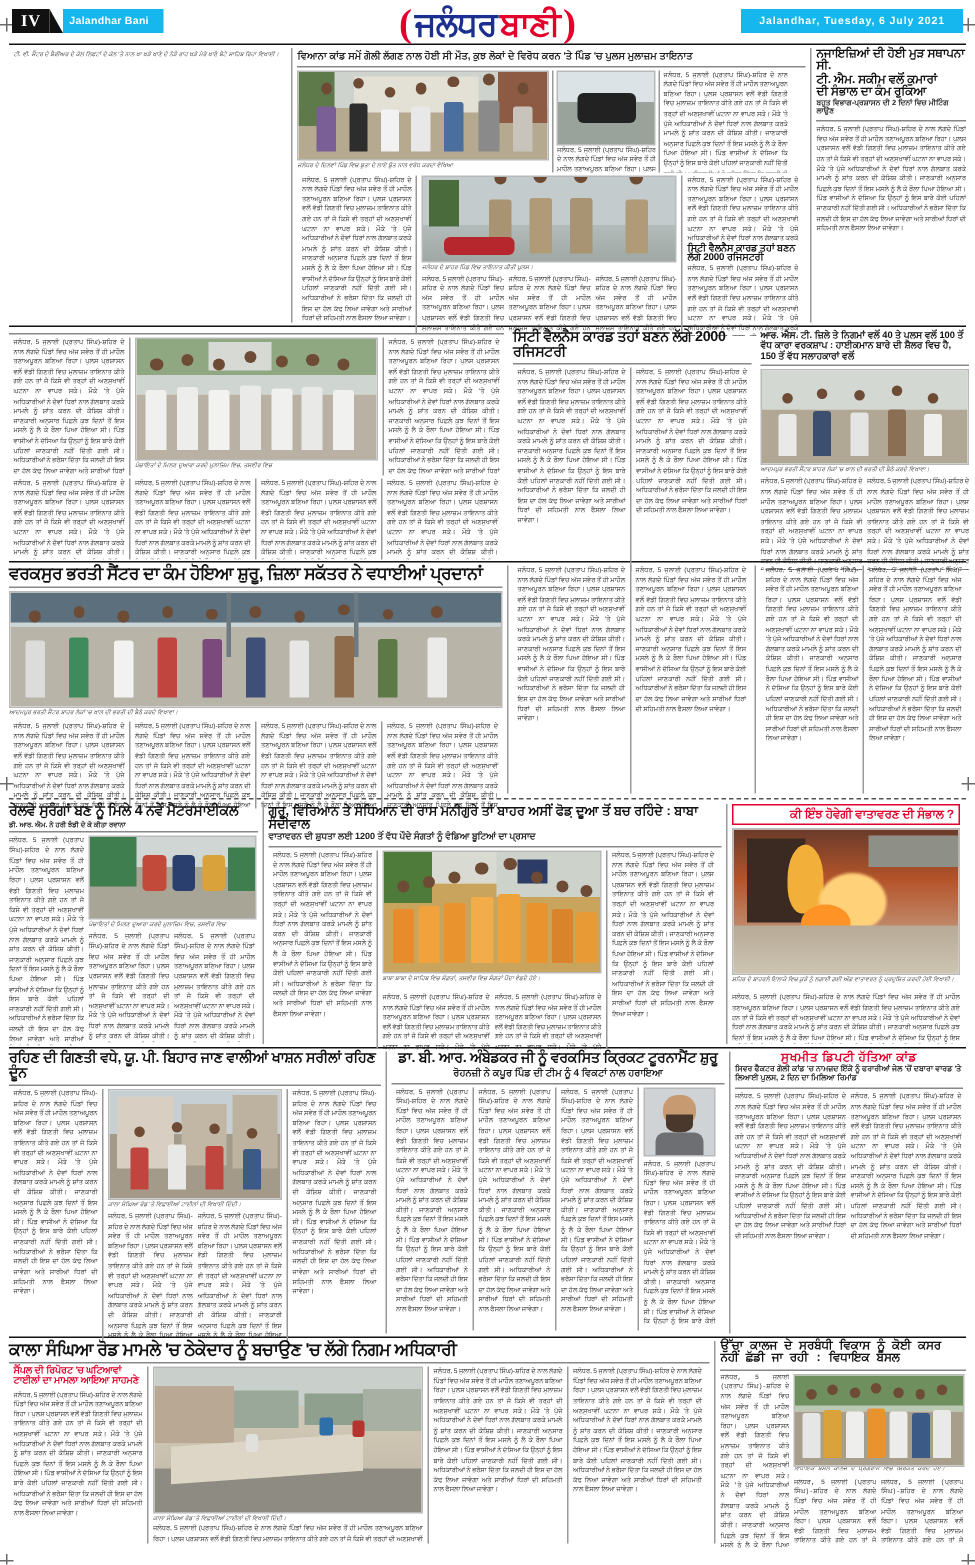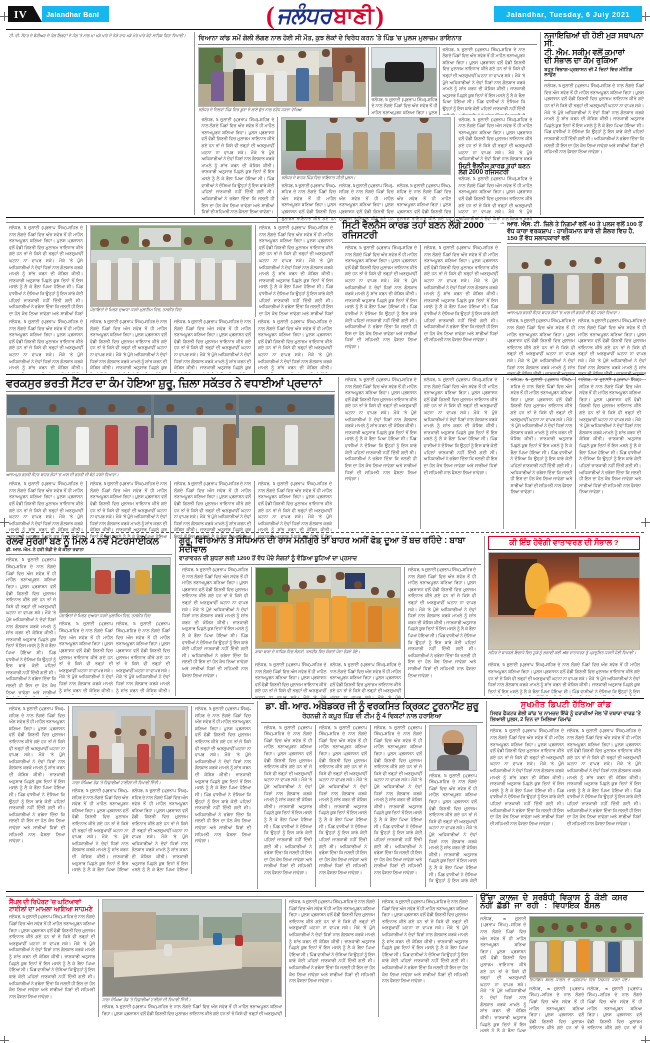--- a/index.html
+++ b/index.html
@@ -18,21 +18,21 @@
   .mh-iv{background:#111;color:#fff;font-weight:bold;font-size:11px;letter-spacing:.5px;
          padding:0 6px;display:flex;align-items:center;font-family:"Liberation Serif",serif;}
   .mh-slash{width:0;height:0;border-left:9px solid #111;border-top:16px solid transparent;}
   .mh-band{background:#16b7ef;color:#fff;font-size:7px;display:flex;align-items:center;
            padding:0 10px 0 4px;font-weight:bold;letter-spacing:.2px;}
   .mh-right{position:absolute;right:2px;top:0;height:16px;background:#16b7ef;color:#fff;
             font-size:7px;font-weight:bold;display:flex;align-items:center;padding:0 12px;letter-spacing:.6px;}
   .mh-title{position:absolute;left:50%;top:-3px;transform:translateX(-50%);
             display:flex;align-items:center;gap:2px;white-space:nowrap;}
   .mh-paren{color:#e4002b;font-size:26px;font-weight:bold;font-family:"Liberation Serif",serif;line-height:1;}
-  .mh-t1{color:#1b2f8f;font-size:22px;font-weight:bold;line-height:1;letter-spacing:-.5px;font-style:italic;}
+  .mh-t1{color:#1b2f8f;font-size:22px;font-weight:bold;line-height:1;letter-spacing:-.5px;}
   .mh-t2{color:#e4002b;font-size:22px;font-weight:bold;line-height:1;letter-spacing:-.5px;}
 
   
   .hl{font-weight:bold;color:#111;line-height:1.05;}
   .hl-xl{font-size:14.5px;letter-spacing:-.3px;}
   .hl-lg{font-size:11.5px;letter-spacing:-.3px;}
   .hl-md{font-size:9.5px;letter-spacing:-.2px;}
   .hl-sm{font-size:8px;letter-spacing:-.1px;}
   .sub{font-size:6.6px;color:#222;line-height:1.15;font-weight:bold;}
   .red{color:#e4002b;}
@@ -353,40 +353,41 @@
         </div>
         <div class="vr"></div>
         <div class="col body-text pad" style="width:74px;">ਜਲੰਧਰ, 5 ਜੁਲਾਈ (ਪ੍ਰਤਾਪ ਸਿੰਘ)-ਸ਼ਹਿਰ ਦੇ ਨਾਲ ਲੱਗਦੇ ਪਿੰਡਾਂ ਵਿਚ ਅੱਜ ਸਵੇਰ ਤੋਂ ਹੀ ਮਾਹੌਲ ਤਣਾਅਪੂਰਨ ਬਣਿਆ ਰਿਹਾ। ਪੁਲਸ ਪ੍ਰਸ਼ਾਸਨ ਵਲੋਂ ਵੱਡੀ ਗਿਣਤੀ ਵਿਚ ਮੁਲਾਜ਼ਮ ਤਾਇਨਾਤ ਕੀਤੇ ਗਏ ਹਨ ਤਾਂ ਜੋ ਕਿਸੇ ਵੀ ਤਰ੍ਹਾਂ ਦੀ ਅਣਸੁਖਾਵੀਂ ਘਟਨਾ ਨਾ ਵਾਪਰ ਸਕੇ। ਮੌਕੇ 'ਤੇ ਪੁੱਜੇ ਅਧਿਕਾਰੀਆਂ ਨੇ ਦੋਵਾਂ ਧਿਰਾਂ ਨਾਲ ਗੱਲਬਾਤ ਕਰਕੇ ਮਾਮਲੇ ਨੂੰ ਸ਼ਾਂਤ ਕਰਨ ਦੀ ਕੋਸ਼ਿਸ਼ ਕੀਤੀ। ਜਾਣਕਾਰੀ ਅਨੁਸਾਰ ਪਿਛਲੇ ਕੁਝ ਦਿਨਾਂ ਤੋਂ ਇਸ ਮਸਲੇ ਨੂੰ ਲੈ ਕੇ ਰੌਲਾ ਪਿਆ ਹੋਇਆ ਸੀ। ਪਿੰਡ ਵਾਸੀਆਂ ਨੇ ਦੱਸਿਆ ਕਿ ਉਨ੍ਹਾਂ ਨੂੰ ਇਸ ਬਾਰੇ ਕੋਈ ਪਹਿਲਾਂ ਜਾਣਕਾਰੀ ਨਹੀਂ ਦਿੱਤੀ ਗਈ ਸੀ। ਅਧਿਕਾਰੀਆਂ ਨੇ ਭਰੋਸਾ ਦਿੱਤਾ ਕਿ ਜਲਦੀ ਹੀ ਇਸ ਦਾ ਹੱਲ ਕੱਢ ਲਿਆ ਜਾਵੇਗਾ ਅਤੇ ਸਾਰੀਆਂ ਧਿਰਾਂ ਦੀ ਸਹਿਮਤੀ ਨਾਲ ਫੈਸਲਾ ਲਿਆ ਜਾਵੇਗਾ।</div>
       </div>
     </div>
 
     <div class="vr" style="margin:0 3px;"></div>
 
     <div class="col" style="width:152px;">
       <div class="redbox" style="padding:2px 3px;">
-        <div class="hl hl-sm red" style="text-align:center;">ਕੀ ਇੰਝ ਹੋਵੇਗੀ ਵਾਤਾਵਰਣ ਦੀ ਸੰਭਾਲ ?</div>
+        <div class="hl hl-sm red" style="text-align:right;">ਕੀ ਇੰਝ ਹੋਵੇਗੀ ਵਾਤਾਵਰਣ ਦੀ ਸੰਭਾਲ ?</div>
       </div>
       <div class="ph" style="height:96px;margin-top:2px;">
         <div style="position:absolute;inset:0;background:linear-gradient(180deg,#6a3b2a 0%,#b5542a 35%,#c9bca8 100%);"></div>
         <div style="position:absolute;left:6%;top:6%;width:26%;height:58%;background:#3a2a22;"></div>
         <div style="position:absolute;left:24%;top:10%;width:16%;height:48%;background:#f2b03a;border-radius:50% 50% 40% 40%;"></div>
         <div style="position:absolute;left:38%;top:30%;width:30%;height:40%;background:#ffd27a;border-radius:50%;filter:blur(1px);"></div>
         <div style="position:absolute;left:30%;top:52%;width:22%;height:26%;background:#ff9326;border-radius:50%;"></div>
         <div style="position:absolute;left:0;bottom:0;width:100%;height:34%;background:linear-gradient(180deg,#b7aa96,#cdc4b2);"></div>
         <div style="position:absolute;left:60%;top:4%;width:40%;height:22%;background:#8e8f86;"></div>
       </div>
       <div class="cap" style="height:12px;">ਸ਼ਹਿਰ ਦੇ ਬਾਹਰਲੇ ਇਲਾਕੇ ਵਿਚ ਕੂੜੇ ਨੂੰ ਲਗਾਈ ਗਈ ਅੱਗ ਵਾਤਾਵਰਣ ਨੂੰ ਪ੍ਰਦੂਸ਼ਿਤ ਕਰਦੀ ਹੋਈ ਵਿਖਾਈ।</div>
       <div class="body-text" style="height:34px;">ਜਲੰਧਰ, 5 ਜੁਲਾਈ (ਪ੍ਰਤਾਪ ਸਿੰਘ)-ਸ਼ਹਿਰ ਦੇ ਨਾਲ ਲੱਗਦੇ ਪਿੰਡਾਂ ਵਿਚ ਅੱਜ ਸਵੇਰ ਤੋਂ ਹੀ ਮਾਹੌਲ ਤਣਾਅਪੂਰਨ ਬਣਿਆ ਰਿਹਾ। ਪੁਲਸ ਪ੍ਰਸ਼ਾਸਨ ਵਲੋਂ ਵੱਡੀ ਗਿਣਤੀ ਵਿਚ ਮੁਲਾਜ਼ਮ ਤਾਇਨਾਤ ਕੀਤੇ ਗਏ ਹਨ ਤਾਂ ਜੋ ਕਿਸੇ ਵੀ ਤਰ੍ਹਾਂ ਦੀ ਅਣਸੁਖਾਵੀਂ ਘਟਨਾ ਨਾ ਵਾਪਰ ਸਕੇ। ਮੌਕੇ 'ਤੇ ਪੁੱਜੇ ਅਧਿਕਾਰੀਆਂ ਨੇ ਦੋਵਾਂ ਧਿਰਾਂ ਨਾਲ ਗੱਲਬਾਤ ਕਰਕੇ ਮਾਮਲੇ ਨੂੰ ਸ਼ਾਂਤ ਕਰਨ ਦੀ ਕੋਸ਼ਿਸ਼ ਕੀਤੀ। ਜਾਣਕਾਰੀ ਅਨੁਸਾਰ ਪਿਛਲੇ ਕੁਝ ਦਿਨਾਂ ਤੋਂ ਇਸ ਮਸਲੇ ਨੂੰ ਲੈ ਕੇ ਰੌਲਾ ਪਿਆ ਹੋਇਆ ਸੀ। ਪਿੰਡ ਵਾਸੀਆਂ ਨੇ ਦੱਸਿਆ ਕਿ ਉਨ੍ਹਾਂ ਨੂੰ ਇਸ ਬਾਰੇ ਕੋਈ ਪਹਿਲਾਂ ਜਾਣਕਾਰੀ ਨਹੀਂ ਦਿੱਤੀ ਗਈ ਸੀ। ਅਧਿਕਾਰੀਆਂ ਨੇ ਭਰੋਸਾ ਦਿੱਤਾ ਕਿ ਜਲਦੀ ਹੀ ਇਸ ਦਾ ਹੱਲ ਕੱਢ ਲਿਆ ਜਾਵੇਗਾ ਅਤੇ ਸਾਰੀਆਂ ਧਿਰਾਂ ਦੀ ਸਹਿਮਤੀ ਨਾਲ ਫੈਸਲਾ ਲਿਆ ਜਾਵੇਗਾ।</div>
     </div>
   </div>
 
   <div class="rule" style="margin:2px 0;"></div>
 
   <div class="colwrap" style="height:188px;">
     <div class="col" style="width:248px;">
+      <div class="hl hl-md">ਰਹਿਣ ਦੀ ਗਿਣਤੀ ਵਧੇ, ਯੂ. ਪੀ. ਬਿਹਾਰ ਜਾਣ ਵਾਲੀਆਂ ਖਾਸ਼ਨ ਸਰੀਲਾਂ ਰਹਿਣ ਦੂੰਨ</div>
       <div class="rule-thin" style="margin:2px 0;"></div>
       <div class="colwrap" style="height:168px;">
         <div class="col body-text pad" style="width:62px;">ਜਲੰਧਰ, 5 ਜੁਲਾਈ (ਪ੍ਰਤਾਪ ਸਿੰਘ)-ਸ਼ਹਿਰ ਦੇ ਨਾਲ ਲੱਗਦੇ ਪਿੰਡਾਂ ਵਿਚ ਅੱਜ ਸਵੇਰ ਤੋਂ ਹੀ ਮਾਹੌਲ ਤਣਾਅਪੂਰਨ ਬਣਿਆ ਰਿਹਾ। ਪੁਲਸ ਪ੍ਰਸ਼ਾਸਨ ਵਲੋਂ ਵੱਡੀ ਗਿਣਤੀ ਵਿਚ ਮੁਲਾਜ਼ਮ ਤਾਇਨਾਤ ਕੀਤੇ ਗਏ ਹਨ ਤਾਂ ਜੋ ਕਿਸੇ ਵੀ ਤਰ੍ਹਾਂ ਦੀ ਅਣਸੁਖਾਵੀਂ ਘਟਨਾ ਨਾ ਵਾਪਰ ਸਕੇ। ਮੌਕੇ 'ਤੇ ਪੁੱਜੇ ਅਧਿਕਾਰੀਆਂ ਨੇ ਦੋਵਾਂ ਧਿਰਾਂ ਨਾਲ ਗੱਲਬਾਤ ਕਰਕੇ ਮਾਮਲੇ ਨੂੰ ਸ਼ਾਂਤ ਕਰਨ ਦੀ ਕੋਸ਼ਿਸ਼ ਕੀਤੀ। ਜਾਣਕਾਰੀ ਅਨੁਸਾਰ ਪਿਛਲੇ ਕੁਝ ਦਿਨਾਂ ਤੋਂ ਇਸ ਮਸਲੇ ਨੂੰ ਲੈ ਕੇ ਰੌਲਾ ਪਿਆ ਹੋਇਆ ਸੀ। ਪਿੰਡ ਵਾਸੀਆਂ ਨੇ ਦੱਸਿਆ ਕਿ ਉਨ੍ਹਾਂ ਨੂੰ ਇਸ ਬਾਰੇ ਕੋਈ ਪਹਿਲਾਂ ਜਾਣਕਾਰੀ ਨਹੀਂ ਦਿੱਤੀ ਗਈ ਸੀ। ਅਧਿਕਾਰੀਆਂ ਨੇ ਭਰੋਸਾ ਦਿੱਤਾ ਕਿ ਜਲਦੀ ਹੀ ਇਸ ਦਾ ਹੱਲ ਕੱਢ ਲਿਆ ਜਾਵੇਗਾ ਅਤੇ ਸਾਰੀਆਂ ਧਿਰਾਂ ਦੀ ਸਹਿਮਤੀ ਨਾਲ ਫੈਸਲਾ ਲਿਆ ਜਾਵੇਗਾ।</div>
         <div class="vr"></div>
         <div class="col pad" style="width:122px;">
           <div class="ph" style="height:72px;">
             <div class="sky" style="background:#c6cfd4;height:40%;"></div>
             <div class="ground" style="background:#a49a8a;height:60%;"></div>
             <div style="position:absolute;left:4%;top:6%;width:34%;height:66%;background:#d8cfc2;"></div>
             <div style="position:absolute;left:42%;top:12%;width:26%;height:58%;background:#c2b6a4;"></div>
@@ -442,20 +443,21 @@
         <div class="col body-text" style="width:74px;">ਜਲੰਧਰ, 5 ਜੁਲਾਈ (ਪ੍ਰਤਾਪ ਸਿੰਘ)-ਸ਼ਹਿਰ ਦੇ ਨਾਲ ਲੱਗਦੇ ਪਿੰਡਾਂ ਵਿਚ ਅੱਜ ਸਵੇਰ ਤੋਂ ਹੀ ਮਾਹੌਲ ਤਣਾਅਪੂਰਨ ਬਣਿਆ ਰਿਹਾ। ਪੁਲਸ ਪ੍ਰਸ਼ਾਸਨ ਵਲੋਂ ਵੱਡੀ ਗਿਣਤੀ ਵਿਚ ਮੁਲਾਜ਼ਮ ਤਾਇਨਾਤ ਕੀਤੇ ਗਏ ਹਨ ਤਾਂ ਜੋ ਕਿਸੇ ਵੀ ਤਰ੍ਹਾਂ ਦੀ ਅਣਸੁਖਾਵੀਂ ਘਟਨਾ ਨਾ ਵਾਪਰ ਸਕੇ। ਮੌਕੇ 'ਤੇ ਪੁੱਜੇ ਅਧਿਕਾਰੀਆਂ ਨੇ ਦੋਵਾਂ ਧਿਰਾਂ ਨਾਲ ਗੱਲਬਾਤ ਕਰਕੇ ਮਾਮਲੇ ਨੂੰ ਸ਼ਾਂਤ ਕਰਨ ਦੀ ਕੋਸ਼ਿਸ਼ ਕੀਤੀ। ਜਾਣਕਾਰੀ ਅਨੁਸਾਰ ਪਿਛਲੇ ਕੁਝ ਦਿਨਾਂ ਤੋਂ ਇਸ ਮਸਲੇ ਨੂੰ ਲੈ ਕੇ ਰੌਲਾ ਪਿਆ ਹੋਇਆ ਸੀ। ਪਿੰਡ ਵਾਸੀਆਂ ਨੇ ਦੱਸਿਆ ਕਿ ਉਨ੍ਹਾਂ ਨੂੰ ਇਸ ਬਾਰੇ ਕੋਈ ਪਹਿਲਾਂ ਜਾਣਕਾਰੀ ਨਹੀਂ ਦਿੱਤੀ ਗਈ ਸੀ। ਅਧਿਕਾਰੀਆਂ ਨੇ ਭਰੋਸਾ ਦਿੱਤਾ ਕਿ ਜਲਦੀ ਹੀ ਇਸ ਦਾ ਹੱਲ ਕੱਢ ਲਿਆ ਜਾਵੇਗਾ ਅਤੇ ਸਾਰੀਆਂ ਧਿਰਾਂ ਦੀ ਸਹਿਮਤੀ ਨਾਲ ਫੈਸਲਾ ਲਿਆ ਜਾਵੇਗਾ।</div>
         <div class="col body-text" style="width:74px;margin-left:3px;">ਜਲੰਧਰ, 5 ਜੁਲਾਈ (ਪ੍ਰਤਾਪ ਸਿੰਘ)-ਸ਼ਹਿਰ ਦੇ ਨਾਲ ਲੱਗਦੇ ਪਿੰਡਾਂ ਵਿਚ ਅੱਜ ਸਵੇਰ ਤੋਂ ਹੀ ਮਾਹੌਲ ਤਣਾਅਪੂਰਨ ਬਣਿਆ ਰਿਹਾ। ਪੁਲਸ ਪ੍ਰਸ਼ਾਸਨ ਵਲੋਂ ਵੱਡੀ ਗਿਣਤੀ ਵਿਚ ਮੁਲਾਜ਼ਮ ਤਾਇਨਾਤ ਕੀਤੇ ਗਏ ਹਨ ਤਾਂ ਜੋ ਕਿਸੇ ਵੀ ਤਰ੍ਹਾਂ ਦੀ ਅਣਸੁਖਾਵੀਂ ਘਟਨਾ ਨਾ ਵਾਪਰ ਸਕੇ। ਮੌਕੇ 'ਤੇ ਪੁੱਜੇ ਅਧਿਕਾਰੀਆਂ ਨੇ ਦੋਵਾਂ ਧਿਰਾਂ ਨਾਲ ਗੱਲਬਾਤ ਕਰਕੇ ਮਾਮਲੇ ਨੂੰ ਸ਼ਾਂਤ ਕਰਨ ਦੀ ਕੋਸ਼ਿਸ਼ ਕੀਤੀ। ਜਾਣਕਾਰੀ ਅਨੁਸਾਰ ਪਿਛਲੇ ਕੁਝ ਦਿਨਾਂ ਤੋਂ ਇਸ ਮਸਲੇ ਨੂੰ ਲੈ ਕੇ ਰੌਲਾ ਪਿਆ ਹੋਇਆ ਸੀ। ਪਿੰਡ ਵਾਸੀਆਂ ਨੇ ਦੱਸਿਆ ਕਿ ਉਨ੍ਹਾਂ ਨੂੰ ਇਸ ਬਾਰੇ ਕੋਈ ਪਹਿਲਾਂ ਜਾਣਕਾਰੀ ਨਹੀਂ ਦਿੱਤੀ ਗਈ ਸੀ। ਅਧਿਕਾਰੀਆਂ ਨੇ ਭਰੋਸਾ ਦਿੱਤਾ ਕਿ ਜਲਦੀ ਹੀ ਇਸ ਦਾ ਹੱਲ ਕੱਢ ਲਿਆ ਜਾਵੇਗਾ ਅਤੇ ਸਾਰੀਆਂ ਧਿਰਾਂ ਦੀ ਸਹਿਮਤੀ ਨਾਲ ਫੈਸਲਾ ਲਿਆ ਜਾਵੇਗਾ।</div>
       </div>
     </div>
   </div>
 
   <div class="rule" style="margin:2px 0;"></div>
 
   <div class="colwrap" style="height:135px;">
     <div class="col" style="width:468px;">
+      <div class="hl hl-lg">ਕਾਲਾ ਸੰਘਿਆ ਰੋਡ ਮਾਮਲੇ 'ਚ ਠੇਕੇਦਾਰ ਨੂੰ ਬਚਾਉਣ 'ਚ ਲੱਗੇ ਨਿਗਮ ਅਧਿਕਾਰੀ</div>
       <div class="rule-thin" style="margin:2px 0;"></div>
       <div class="colwrap" style="height:118px;">
         <div class="col pad" style="width:92px;">
           <div class="hl hl-sm red" style="font-size:6.4px;">ਸੈਂਪਲ ਦੀ ਰਿਪੋਰਟ 'ਚ ਘਟਿਆਵਾਂ ਟਾਈਲਾਂ ਦਾ ਮਾਮਲਾ ਆਇਆ ਸਾਹਮਣੇ</div>
           <div class="body-text" style="height:96px;margin-top:2px;">ਜਲੰਧਰ, 5 ਜੁਲਾਈ (ਪ੍ਰਤਾਪ ਸਿੰਘ)-ਸ਼ਹਿਰ ਦੇ ਨਾਲ ਲੱਗਦੇ ਪਿੰਡਾਂ ਵਿਚ ਅੱਜ ਸਵੇਰ ਤੋਂ ਹੀ ਮਾਹੌਲ ਤਣਾਅਪੂਰਨ ਬਣਿਆ ਰਿਹਾ। ਪੁਲਸ ਪ੍ਰਸ਼ਾਸਨ ਵਲੋਂ ਵੱਡੀ ਗਿਣਤੀ ਵਿਚ ਮੁਲਾਜ਼ਮ ਤਾਇਨਾਤ ਕੀਤੇ ਗਏ ਹਨ ਤਾਂ ਜੋ ਕਿਸੇ ਵੀ ਤਰ੍ਹਾਂ ਦੀ ਅਣਸੁਖਾਵੀਂ ਘਟਨਾ ਨਾ ਵਾਪਰ ਸਕੇ। ਮੌਕੇ 'ਤੇ ਪੁੱਜੇ ਅਧਿਕਾਰੀਆਂ ਨੇ ਦੋਵਾਂ ਧਿਰਾਂ ਨਾਲ ਗੱਲਬਾਤ ਕਰਕੇ ਮਾਮਲੇ ਨੂੰ ਸ਼ਾਂਤ ਕਰਨ ਦੀ ਕੋਸ਼ਿਸ਼ ਕੀਤੀ। ਜਾਣਕਾਰੀ ਅਨੁਸਾਰ ਪਿਛਲੇ ਕੁਝ ਦਿਨਾਂ ਤੋਂ ਇਸ ਮਸਲੇ ਨੂੰ ਲੈ ਕੇ ਰੌਲਾ ਪਿਆ ਹੋਇਆ ਸੀ। ਪਿੰਡ ਵਾਸੀਆਂ ਨੇ ਦੱਸਿਆ ਕਿ ਉਨ੍ਹਾਂ ਨੂੰ ਇਸ ਬਾਰੇ ਕੋਈ ਪਹਿਲਾਂ ਜਾਣਕਾਰੀ ਨਹੀਂ ਦਿੱਤੀ ਗਈ ਸੀ। ਅਧਿਕਾਰੀਆਂ ਨੇ ਭਰੋਸਾ ਦਿੱਤਾ ਕਿ ਜਲਦੀ ਹੀ ਇਸ ਦਾ ਹੱਲ ਕੱਢ ਲਿਆ ਜਾਵੇਗਾ ਅਤੇ ਸਾਰੀਆਂ ਧਿਰਾਂ ਦੀ ਸਹਿਮਤੀ ਨਾਲ ਫੈਸਲਾ ਲਿਆ ਜਾਵੇਗਾ।</div>
         </div>
         <div class="vr"></div>
         <div class="col pad" style="width:186px;">
           <div class="ph" style="height:96px;">
             <div style="position:absolute;inset:0;background:linear-gradient(180deg,#c6ccc9 0%,#cfc6b4 40%,#bdb5a4 100%);"></div>

